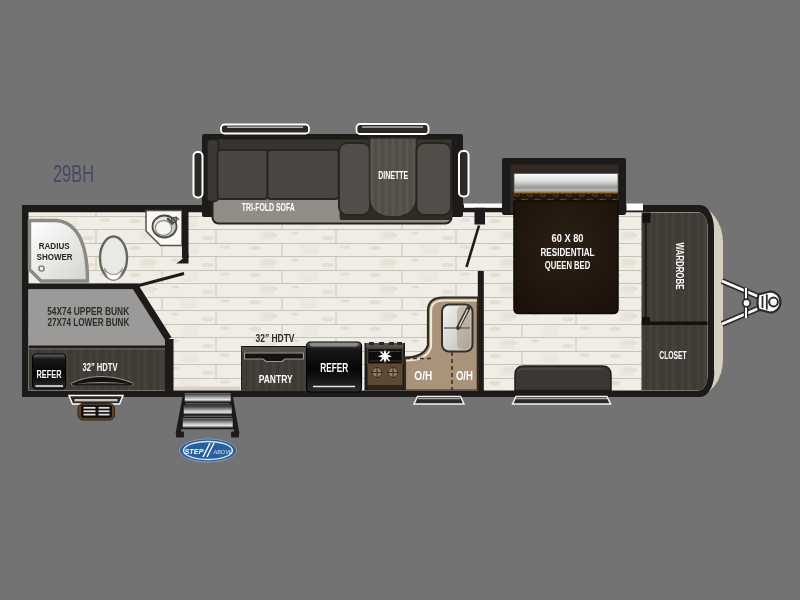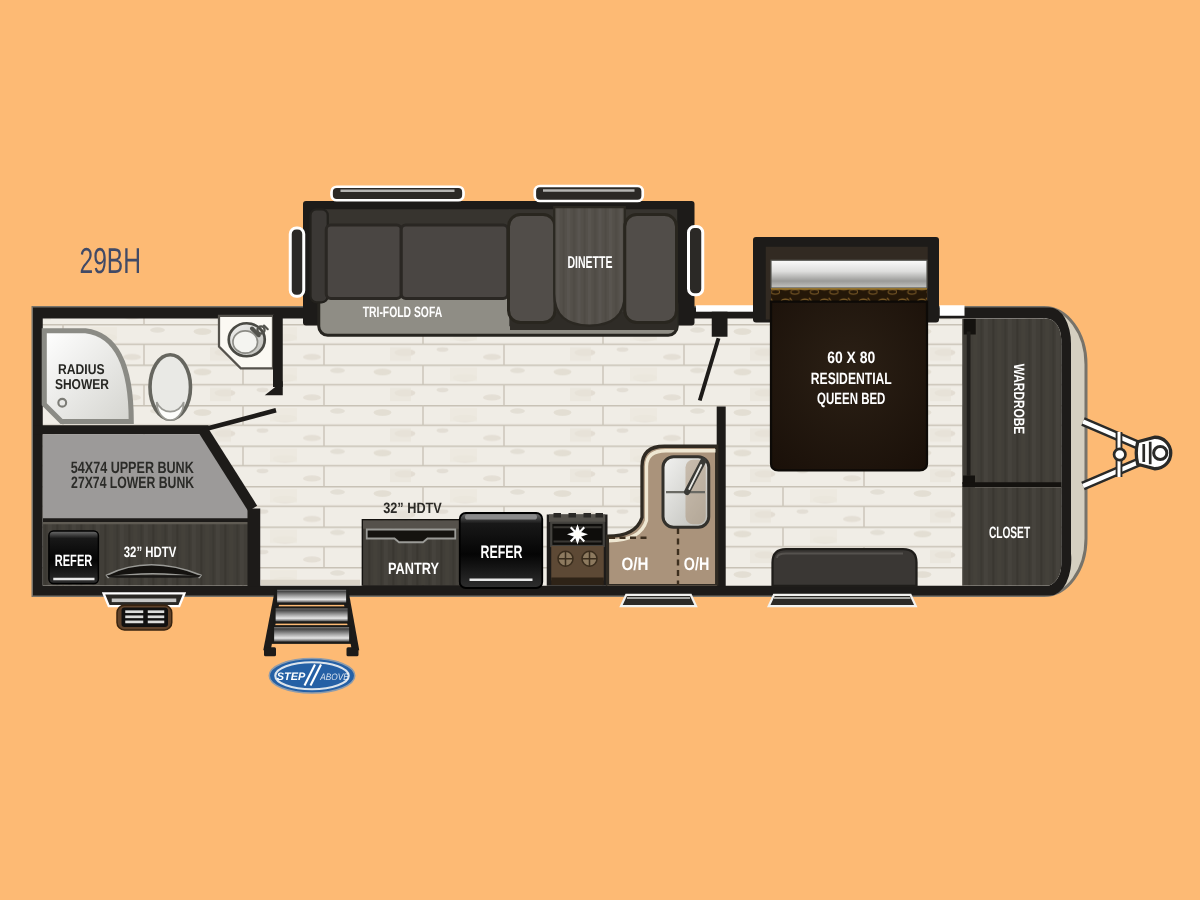--- a/index.html
+++ b/index.html
@@ -1,16 +1,16 @@
 <!DOCTYPE html>
 <html><head>
 <meta charset="utf-8">
 <style>
   html,body{margin:0;padding:0;background:#ffffff;}
-  #page{position:relative;width:800px;height:600px;background:#fdba74;font-family:"Liberation Sans",sans-serif;}
+  #page{position:relative;width:800px;height:600px;background:#737373;font-family:"Liberation Sans",sans-serif;}
   svg{position:absolute;left:0;top:0;}
   text{font-family:"Liberation Sans",sans-serif;}
 </style>
 </head>
 <body>
 <div id="page">
 <svg width="800" height="600" viewBox="0 0 800 600">
 <defs>
   <pattern id="floorp" width="120" height="27" patternUnits="userSpaceOnUse">
     <rect width="120" height="27" fill="#f0ede6"></rect>

